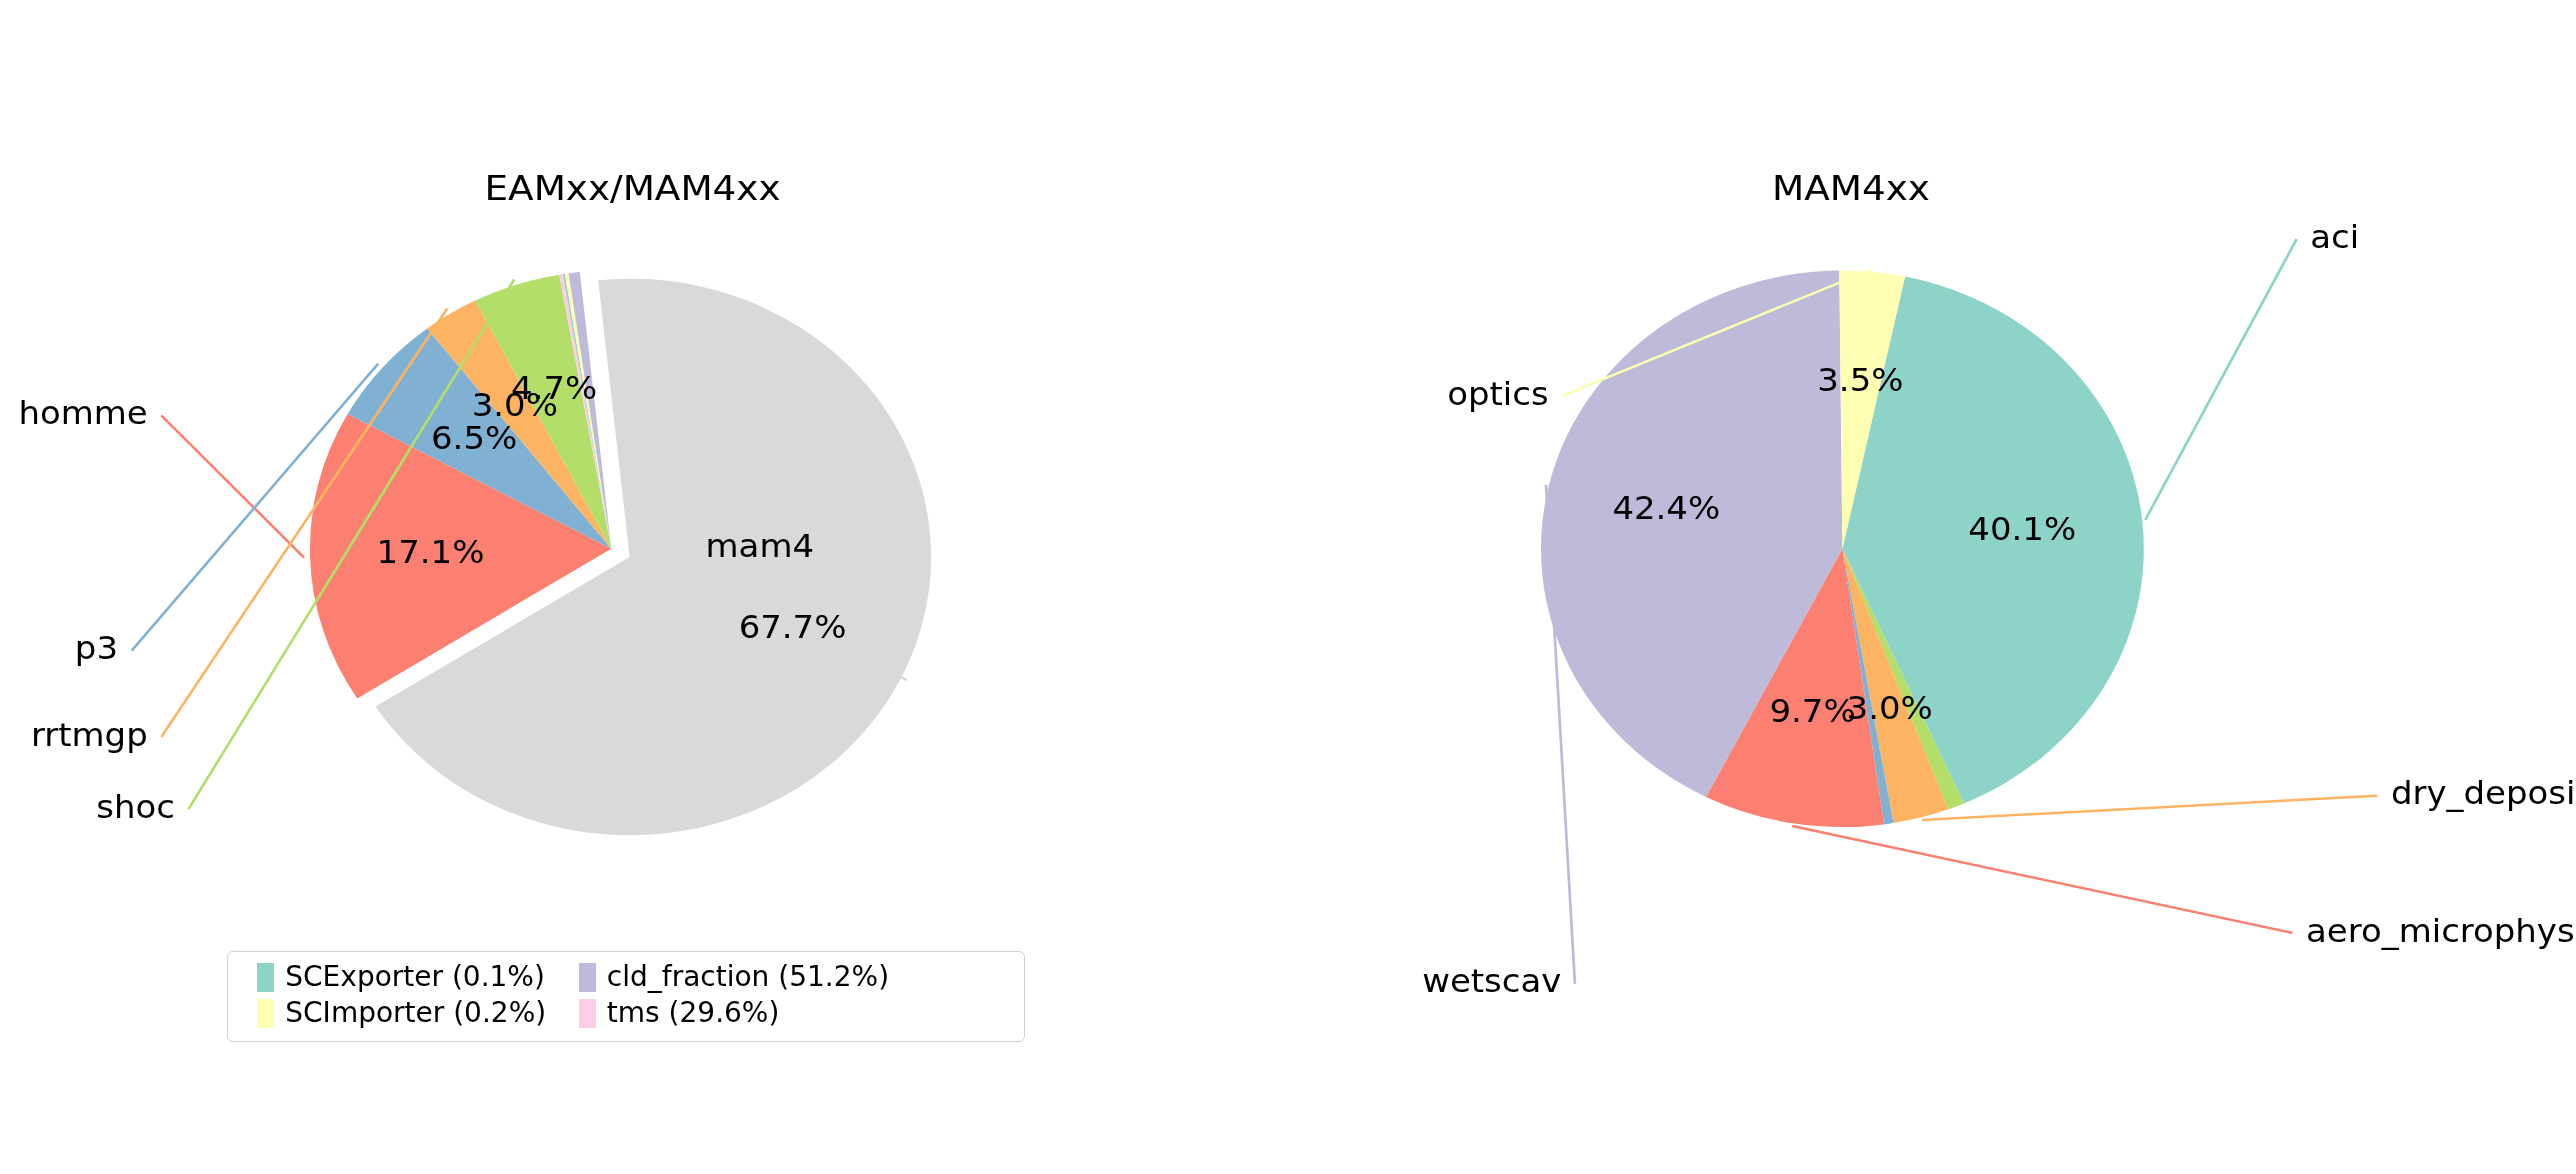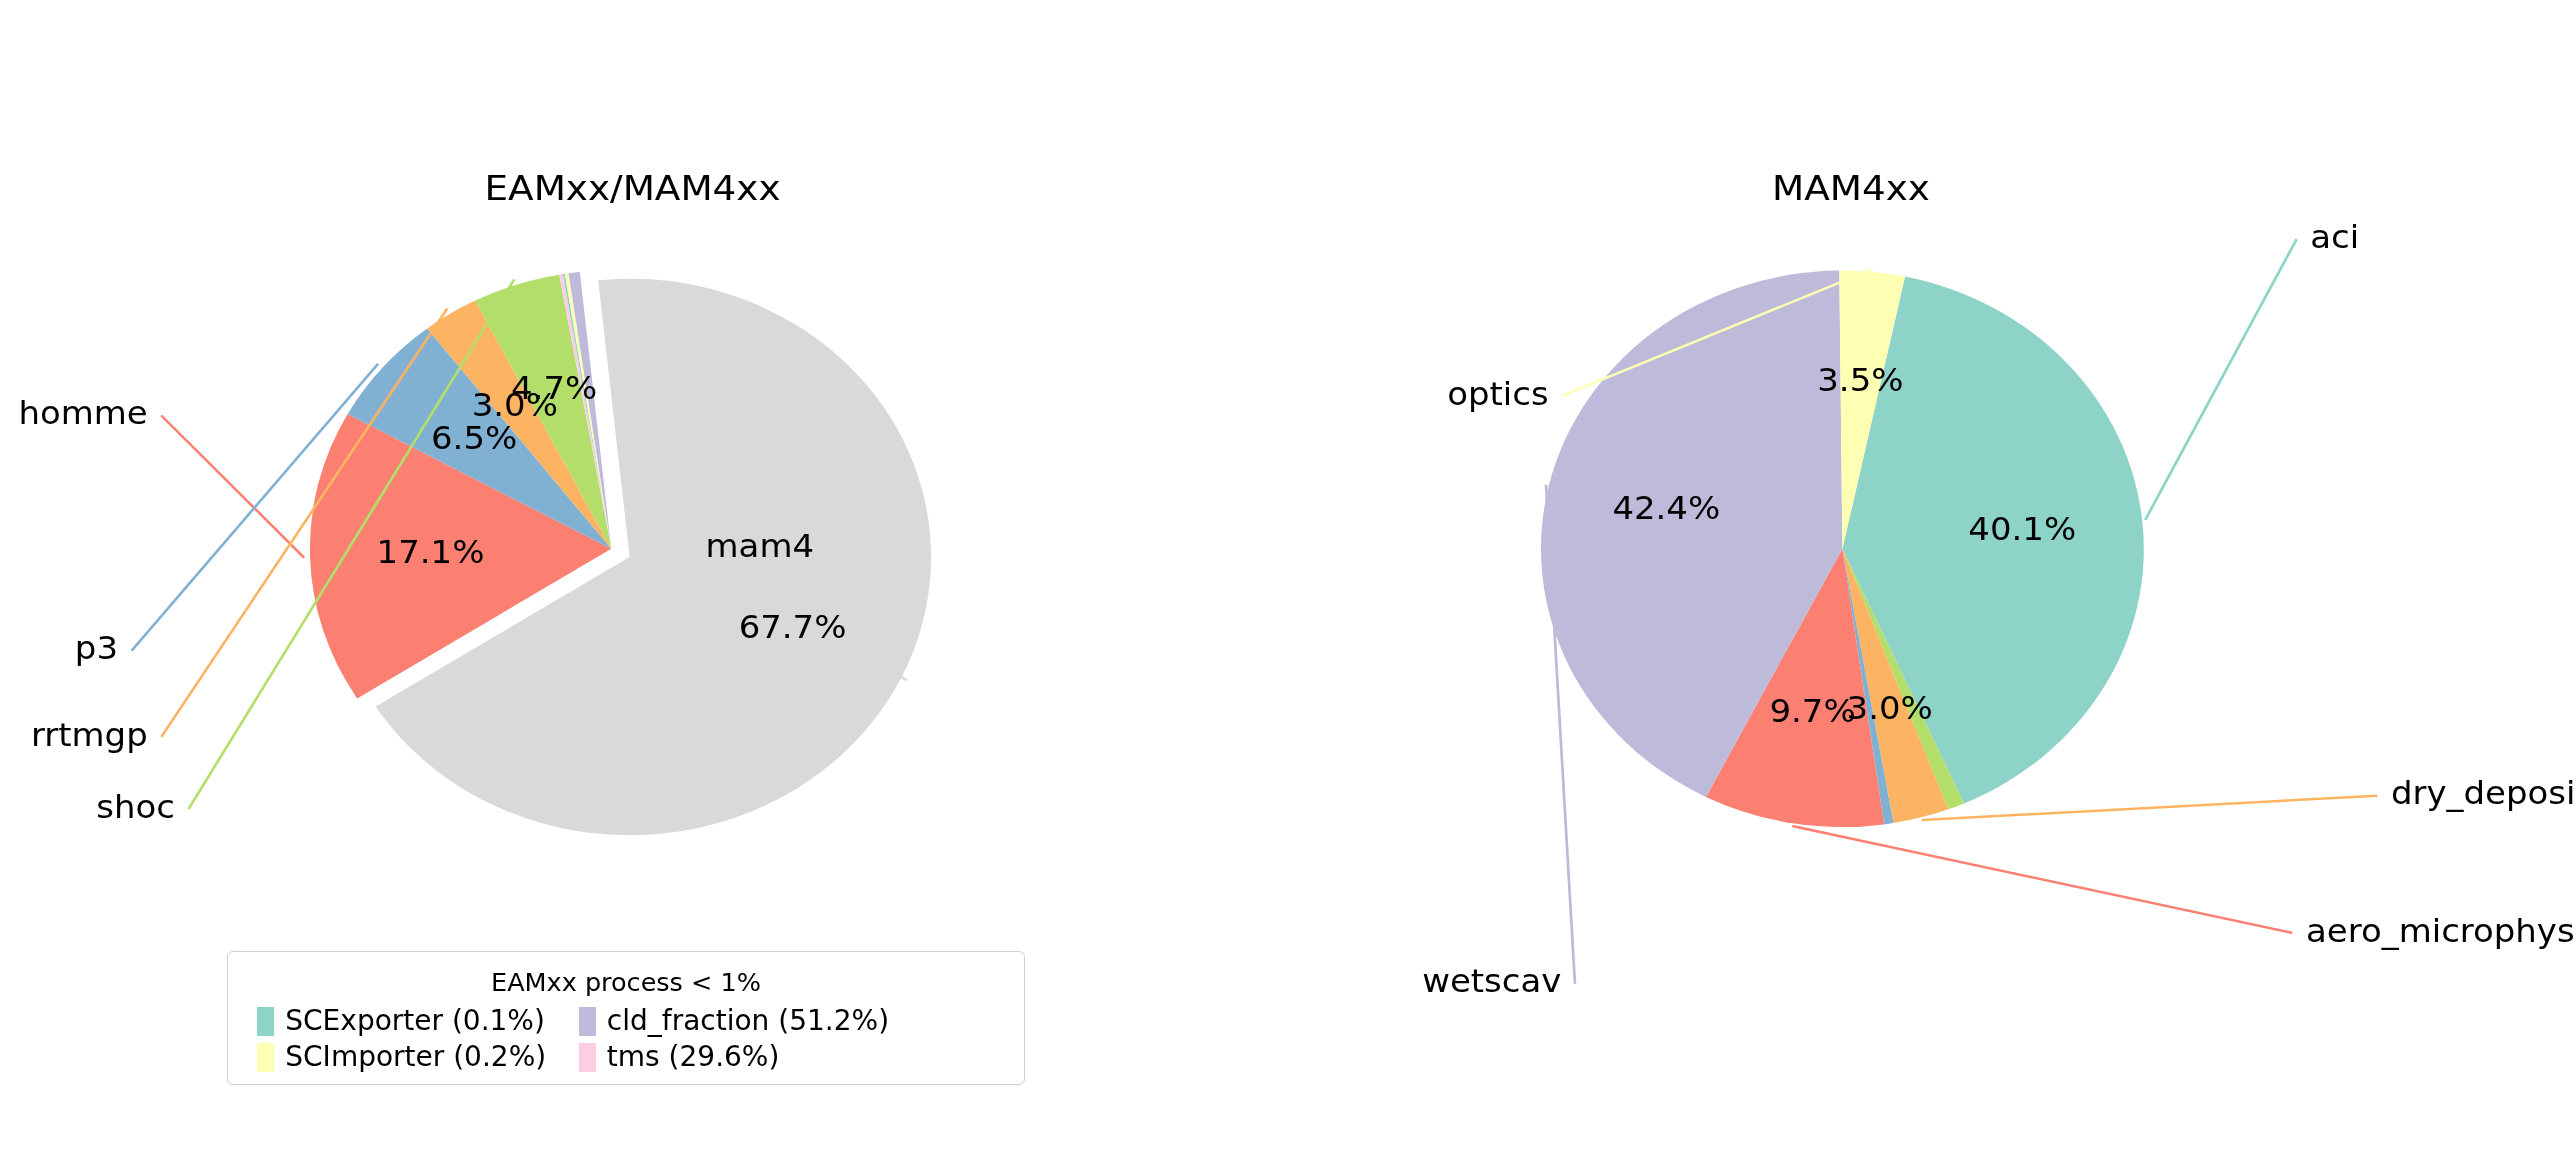--- a/index.html
+++ b/index.html
@@ -139,21 +139,20 @@
       <g id="left-names">
           <text x="831" y="700" class="slice-name right-side">mam4</text>
           <text x="174" y="530" class="slice-name left-side">homme</text>
           <text x="139" y="830" class="slice-name left-side">p3</text>
           <text x="174" y="940" class="slice-name left-side">rrtmgp</text>
           <text x="206" y="1032" class="slice-name left-side">shoc</text>
         </g>
     </svg>
 
     <div class="legend-box" id="legend-left">
-      <div class="legend-title">EAMxx process &lt; 1%</div>
       <div class="legend-grid" id="legend-left-grid">
           <div class="legend-entry">
             <span class="legend-swatch" style="background: rgb(141, 211, 199);"></span>
             <span>SCExporter (0.1%)</span>
           </div>
           <div class="legend-entry">
             <span class="legend-swatch" style="background: rgb(190, 186, 218);"></span>
             <span>cld_fraction (51.2%)</span>
           </div>
           <div class="legend-entry">

